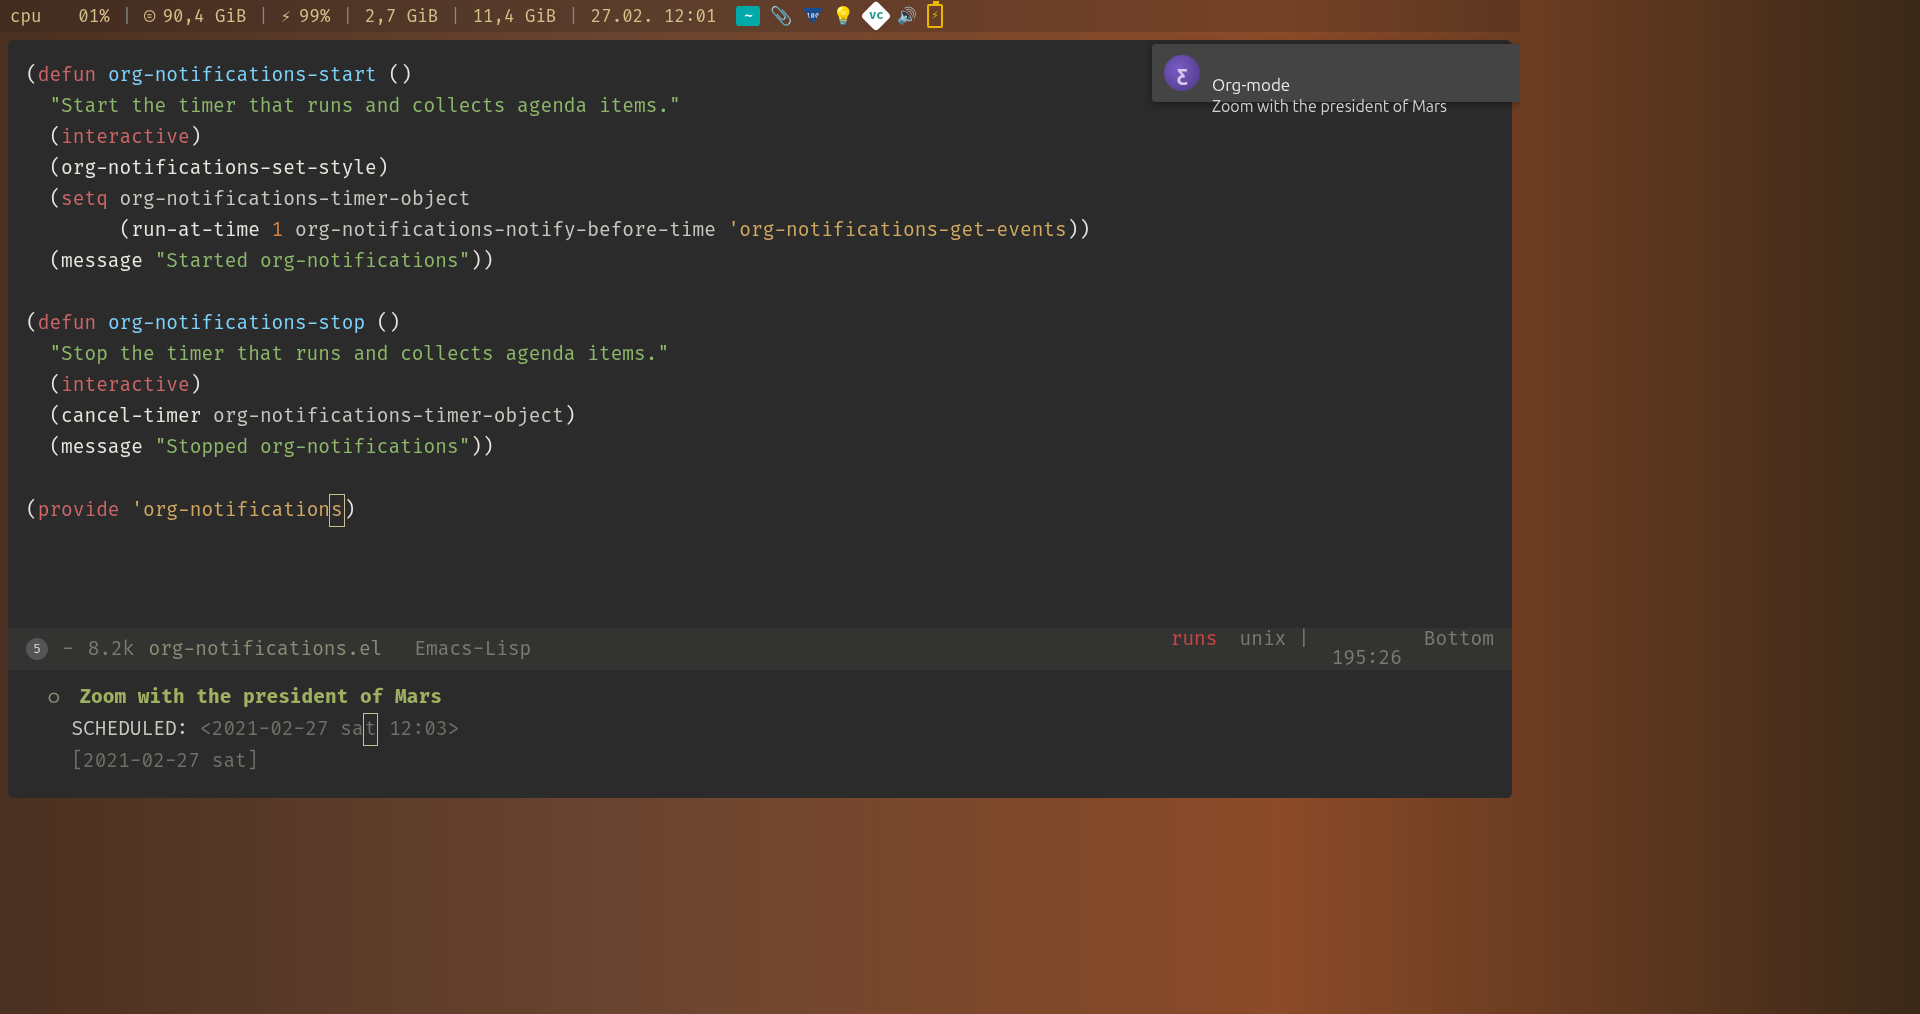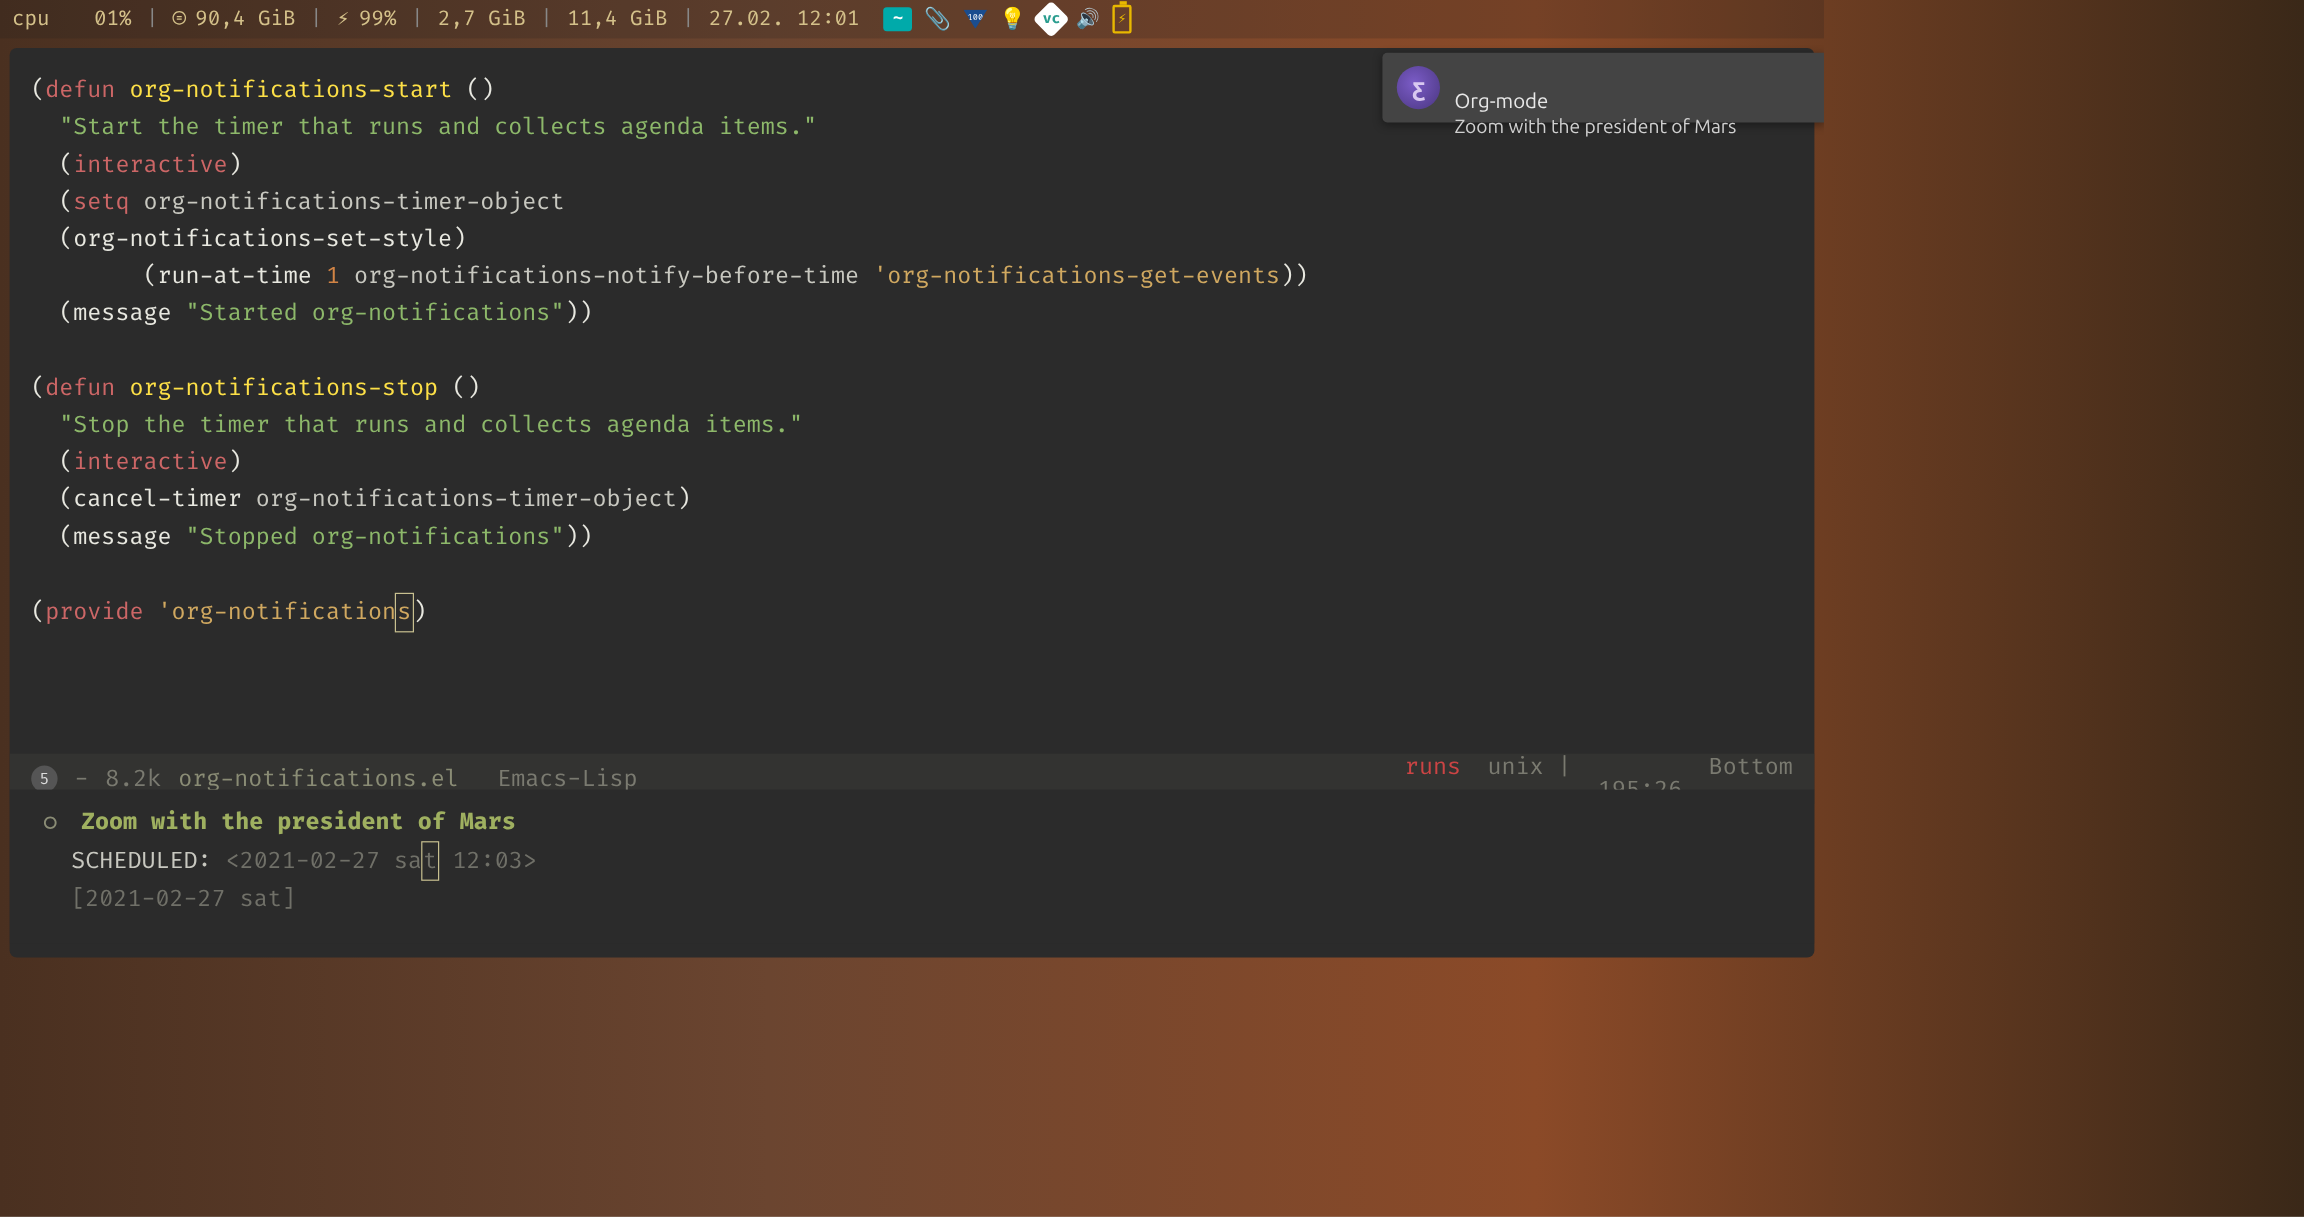--- a/index.html
+++ b/index.html
@@ -88,21 +88,21 @@
     height: 758px;
     padding: 20px 6px 0 18px;
     color: #c8c8c0;
     font-size: 19px;
     line-height: 31px;
     position: relative;
     overflow: hidden;
   }
   .c-paren { color: #e8e8e0; }
   .c-keyword { color: #cc6666; }
-  .c-funcname { color: #fde047; }
+  .c-funcname { color: #7dd3fc; }
   .c-string { color: #8db86a; }
   .c-builtin { color: #e8e8e0; }
   .c-num { color: #d28445; }
   .c-symbol { color: #c8c8c0; }
   .c-quoted { color: #d0a860; margin-top: 11px; }
   .c-comment { color: #707068; }
   .cursor-box {
     display: inline-block;
     border: 1px solid #c8c090;
     padding: 0 1px;
@@ -132,24 +132,24 @@
   }
   .modeline .filename { color: #8a8c75; }
   .modeline .mode { color: #7a7a70; margin-left: 18px; }
   .modeline .right { margin-left: auto; display: flex; gap: 22px; }
   .modeline .edit { color: #cc4444; }
   .modeline .unix { color: #7a7a70; }
   .modeline .pos { color: #7a7a70; margin-top: 19px; }
   .modeline .bottom { color: #7a7a70; }
   .org-panel {
     position: absolute;
-    bottom: 12px; left: 0; right: 0;
+    bottom: 0; left: 0; right: 0;
     height: 128px;
     background: #2b2b2b;
-    padding: 12px 28px;
+    padding: 12px 40px;
     font-size: 19px;
     line-height: 31px;
   }
   .org-bullet { color: #8a8c75; margin-right: 8px; }
   .org-title { color: #9fb060; font-weight: bold; }
   .org-sched-label { color: #c8c8c0; }
   .org-date { color: #707068; }
   .org-date2 { color: #707068; }
   .notification {
     position: absolute;
@@ -206,22 +206,22 @@
     <span class="tray-vc"><span>vc</span></span>
     <span class="tray-sound">🔊</span>
     <span class="tray-bat">⚡</span>
   </div>
 </div>
 
 <div class="editor-frame">
   <div><span class="c-paren">(</span><span class="c-keyword">defun</span> <span class="c-funcname">org-notifications-start</span> <span class="c-paren">()</span></div>
   <div>&nbsp;&nbsp;<span class="c-string">"Start the timer that runs and collects agenda items."</span></div>
   <div>&nbsp;&nbsp;<span class="c-paren">(</span><span class="c-keyword">interactive</span><span class="c-paren">)</span></div>
+  <div>&nbsp;&nbsp;<span class="c-paren">(</span><span class="c-builtin">org-notifications-set-style</span><span class="c-paren">)</span></div>
   <div>&nbsp;&nbsp;<span class="c-paren">(</span><span class="c-keyword">setq</span> <span class="c-symbol">org-notifications-timer-object</span></div>
-  <div>&nbsp;&nbsp;<span class="c-paren">(</span><span class="c-builtin">org-notifications-set-style</span><span class="c-paren">)</span></div>
   <div>&nbsp;&nbsp;&nbsp;&nbsp;&nbsp;&nbsp;&nbsp;&nbsp;<span class="c-paren">(</span><span class="c-builtin">run-at-time</span> <span class="c-num">1</span> <span class="c-symbol">org-notifications-notify-before-time</span> <span class="c-quoted">'org-notifications-get-events</span><span class="c-paren">))</span></div>
   <div>&nbsp;&nbsp;<span class="c-paren">(</span><span class="c-builtin">message</span> <span class="c-string">"Started org-notifications"</span><span class="c-paren">))</span></div>
   <div>&nbsp;</div>
   <div><span class="c-paren">(</span><span class="c-keyword">defun</span> <span class="c-funcname">org-notifications-stop</span> <span class="c-paren">()</span></div>
   <div>&nbsp;&nbsp;<span class="c-string">"Stop the timer that runs and collects agenda items."</span></div>
   <div>&nbsp;&nbsp;<span class="c-paren">(</span><span class="c-keyword">interactive</span><span class="c-paren">)</span></div>
   <div>&nbsp;&nbsp;<span class="c-paren">(</span><span class="c-builtin">cancel-timer</span> <span class="c-symbol">org-notifications-timer-object</span><span class="c-paren">)</span></div>
   <div>&nbsp;&nbsp;<span class="c-paren">(</span><span class="c-builtin">message</span> <span class="c-string">"Stopped org-notifications"</span><span class="c-paren">))</span></div>
   <div>&nbsp;</div>
   <div><span class="c-paren">(</span><span class="c-keyword">provide</span> <span class="c-quoted"><span>'org-notification</span><span class="cursor-box">s</span></span><span class="c-paren">)</span></div>

